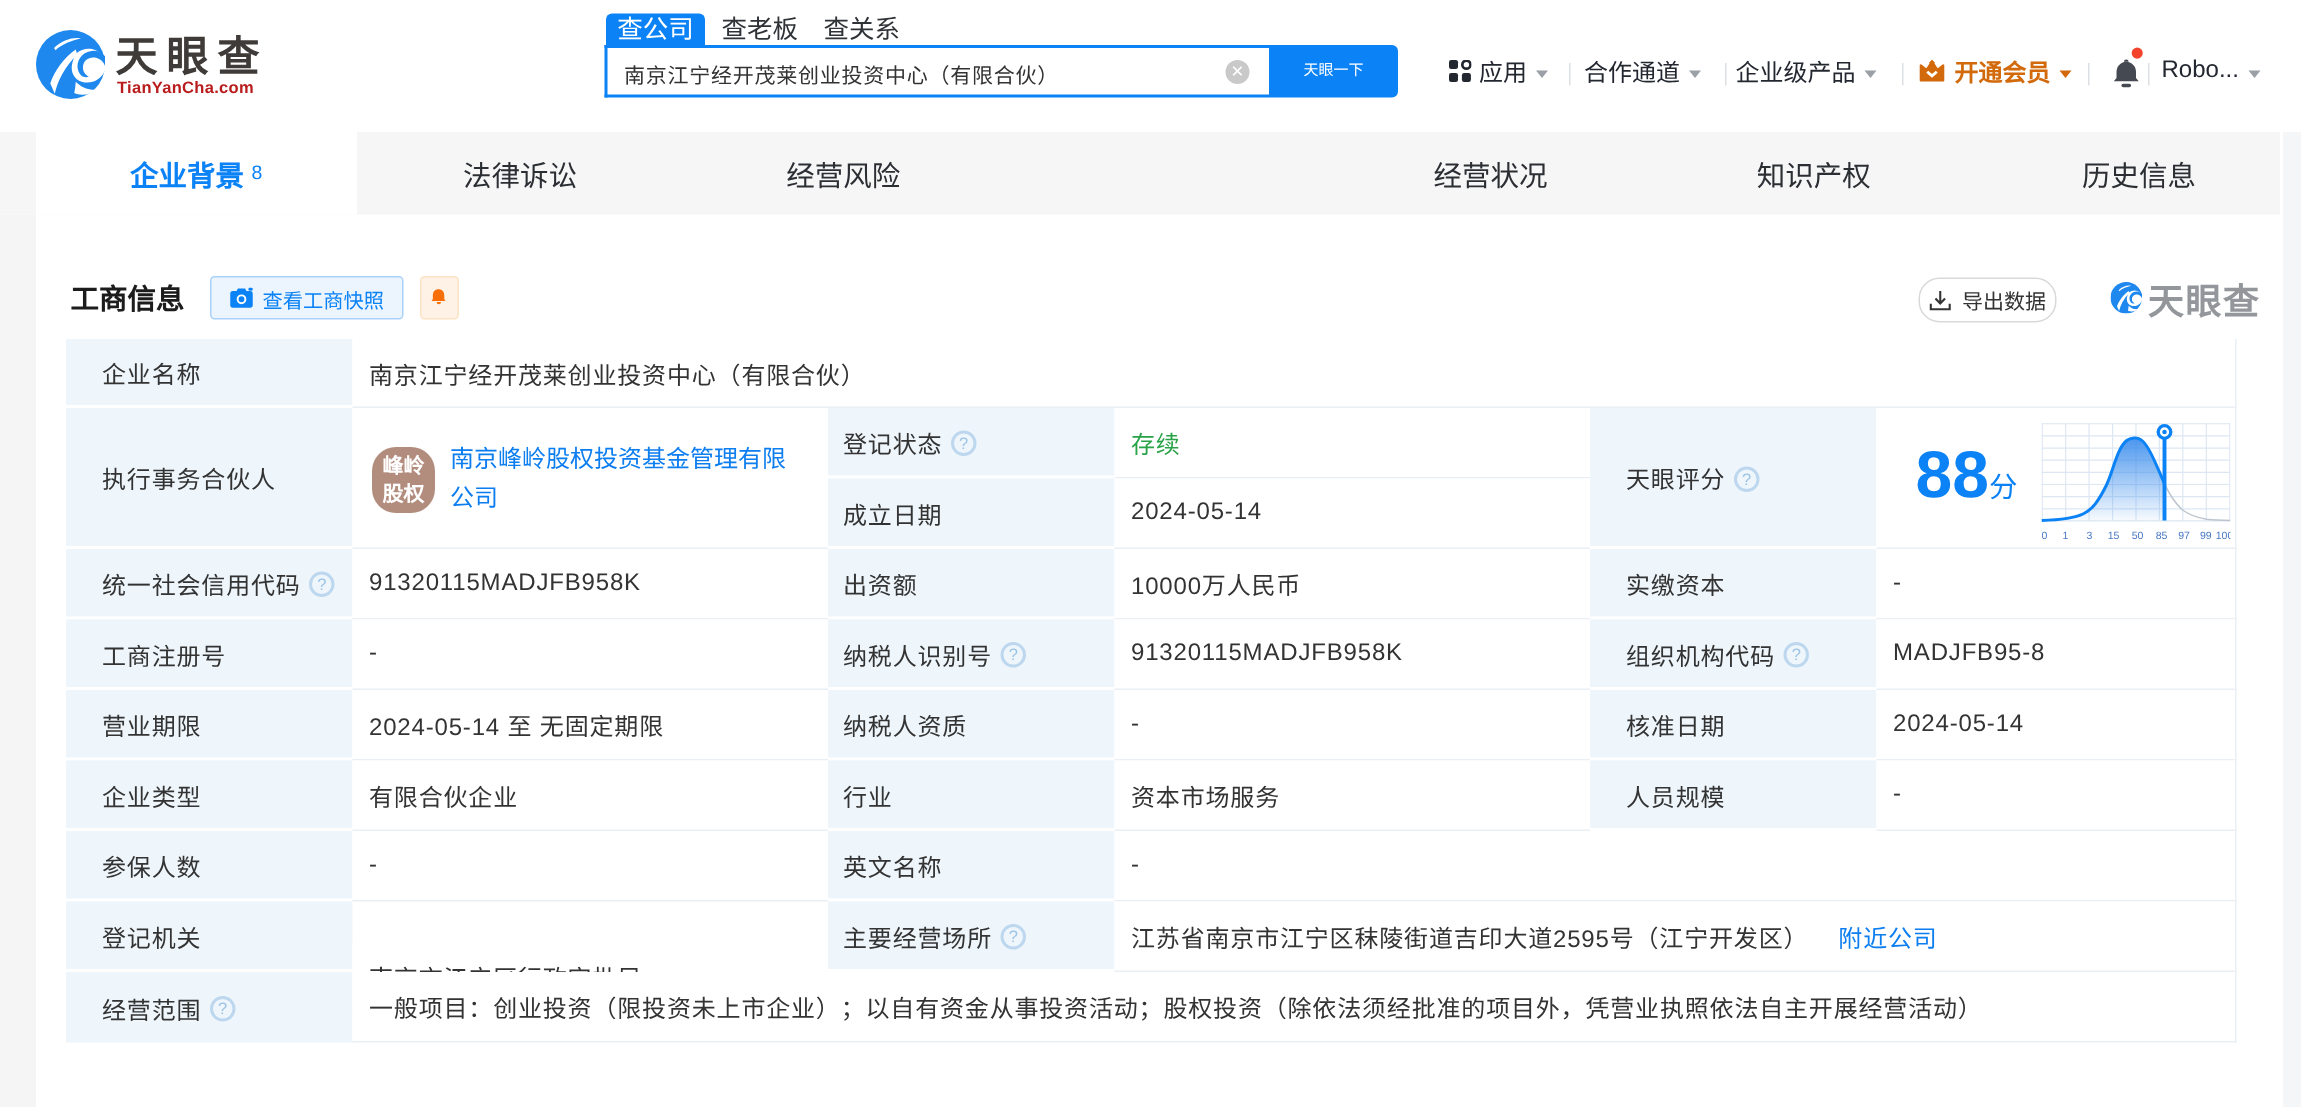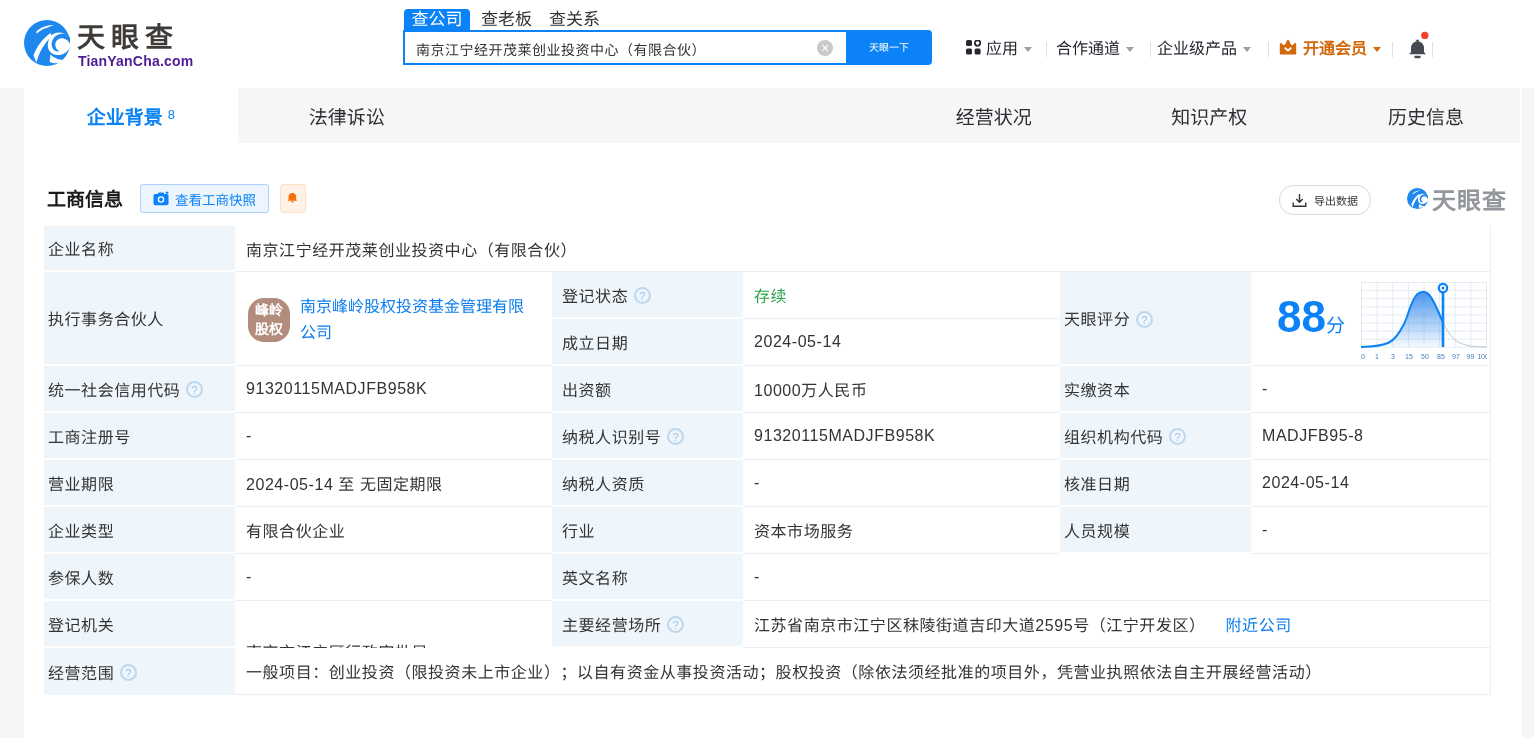--- a/index.html
+++ b/index.html
@@ -2,21 +2,21 @@
 <html lang="zh-CN"><head>
 <meta charset="utf-8">
 <style>
 * { margin:0; padding:0; box-sizing:border-box; }
 html,body { width:1534px; height:738px; overflow:hidden; background:#fff;
   font-family:"Liberation Sans", sans-serif; text-spacing-trim: space-all; }
 .abs { position:absolute; }
 
 #hdr { position:absolute; left:0; top:0; width:1534px; height:88px; background:#fff; }
 #logoTxt { position:absolute; left:77px; top:24px; font-size:28px; font-weight:bold; color:#3f3b39; letter-spacing:6px; line-height:1; }
-#logoSub { position:absolute; left:78px; top:53px; font-size:14px; font-weight:bold; color:#4c1d95; letter-spacing:0.2px; }
+#logoSub { position:absolute; left:78px; top:53px; font-size:11px; font-weight:bold; color:#b91c1c; letter-spacing:0.2px; }
 #badge { position:absolute; left:184px; top:21px; width:205px; height:44px; border-radius:4px;
   background:linear-gradient(160deg,#e14a46,#d63531); color:#fff; padding:3px 9px; }
 #badge .l1 { font-size:13.5px; line-height:19px; letter-spacing:0.55px; white-space:nowrap; }
 #badge .l2 { font-size:13.5px; line-height:19px; letter-spacing:5.1px; white-space:nowrap; }
 .stab { position:absolute; top:9px; height:21px; font-size:17px; color:#2f3337; line-height:21px; }
 #stab1 { left:404px; width:66px; background:#0b82f5; color:#fff; border-radius:4px 4px 0 0; text-align:center; line-height:22px; }
 #sbox { position:absolute; left:403px; top:30px; width:443px; height:35px; background:#fff;
   border:2px solid #0b82f5; border-right:none; }
 #sbox .q { position:absolute; left:11px; top:7px; font-size:14px; color:#333; letter-spacing:0.5px; }
 #sclear { position:absolute; left:412px; top:8px; width:16px; height:16px; border-radius:50%; background:#c9c9c9;
@@ -37,25 +37,25 @@
 #sbar { position:absolute; left:1520px; top:88px; width:14px; height:650px; background:#f5f6f7; border-left:2.5px solid #fff; }
 
 #secTitle { position:absolute; left:47px; top:184px; font-size:19px; font-weight:bold; color:#1c1c1c; }
 #btnSnap { position:absolute; left:140px; top:184px; width:129px; height:29px; background:#ecf5fe;
   border:1px solid #a9d2fa; border-radius:3px; display:flex; align-items:center; justify-content:center; gap:6px;
   font-size:13.5px; color:#0b82f5; }
 #btnBell { position:absolute; left:280px; top:184px; width:26px; height:29px; background:#fdf2e5;
   border:1px solid #fbe3c4; border-radius:3px; display:flex; align-items:center; justify-content:center; }
 #btnExport { position:absolute; left:1279px; top:185px; width:92px; height:30px; background:#fff;
   border:1px solid #d9d9d9; border-radius:14px; display:flex; align-items:center; justify-content:center; gap:7px;
-  font-size:11px; color:#333; }
+  font-size:14px; color:#333; }
 #wm { position:absolute; left:1407px; top:181px; display:flex; align-items:center; }
 #wmTxt { font-size:24px; font-weight:bold; color:#93979c; letter-spacing:1px; margin-left:4px; }
 
-.lc { position:absolute; background:#eef6fc; display:flex; align-items:center; padding-left:4px;
+.lc { position:absolute; background:#eef6fc; display:flex; align-items:center; padding-left:24px;
   font-size:16px; color:#333; letter-spacing:0.55px; border-bottom:2px solid #fff; }
 .vc { position:absolute; background:#fff; display:flex; align-items:center; padding-left:11px;
   font-size:16px; color:#333; letter-spacing:0.55px; border-bottom:1px solid #e9eff5; }
 .qm { width:17px; height:17px; border-radius:50%; border:2px solid #bdd7ee; color:#9cc3e6; font-size:11px; margin-top:2px;
   line-height:14px; text-align:center; margin-left:6px; flex:none; }
 a.lnk { color:#0d7ef0; text-decoration:none; }
 .lc3 { padding-left:10px !important; }
 .grn { color:#2aa348; }
 </style>
 </head>
@@ -100,25 +100,27 @@
   <div class="hsep" style="left:1392px;"></div>
   <svg class="abs" style="left:1407px;top:30px" width="24" height="30" viewBox="0 0 24 30">
     <g transform="translate(0,8)">
     <path d="M10 3.2 C6 3.9 4 6.7 4 10 L4 14 L2.2 16.2 L18.8 16.2 L17 14 L17 10 C17 6.7 15 3.9 11 3.2 Z" fill="#454a52"></path>
     <path d="M10.5 1.6 a1.6 1.6 0 0 1 1.6 1.6 L8.9 3.2 a1.6 1.6 0 0 1 1.6 -1.6 Z" fill="#454a52"></path>
     <rect x="7.3" y="17.8" width="6.4" height="2.4" rx="1.2" fill="#454a52"></rect>
     </g>
     <circle cx="17.8" cy="5.4" r="3.7" fill="#f4432c"></circle>
   </svg>
   <div class="hsep" style="left:1432px;"></div>
+  <div class="hm" style="left:1441px;">Robo...<span class="caret"></span></div>
 </div>
 
 <div id="nav">
   <div class="ntab" id="ntab0" style="left:24px;">企业背景<span class="ncnt">8</span></div>
   <div class="ntab" style="left:240px;">法律诉讼</div>
+  <div class="ntab" style="left:455.5px;">经营风险</div>
   <div class="ntab" style="left:887px;">经营状况</div>
   <div class="ntab" style="left:1102.5px;">知识产权</div>
   <div class="ntab" style="left:1318px;border-right:none;width:216px;">历史信息</div>
 </div>
 <div id="gutter"></div>
 <div id="sbar"></div>
 
 <div id="secTitle">工商信息</div>
 <div id="btnSnap">
   <svg width="16" height="15" viewBox="0 0 16 15">

